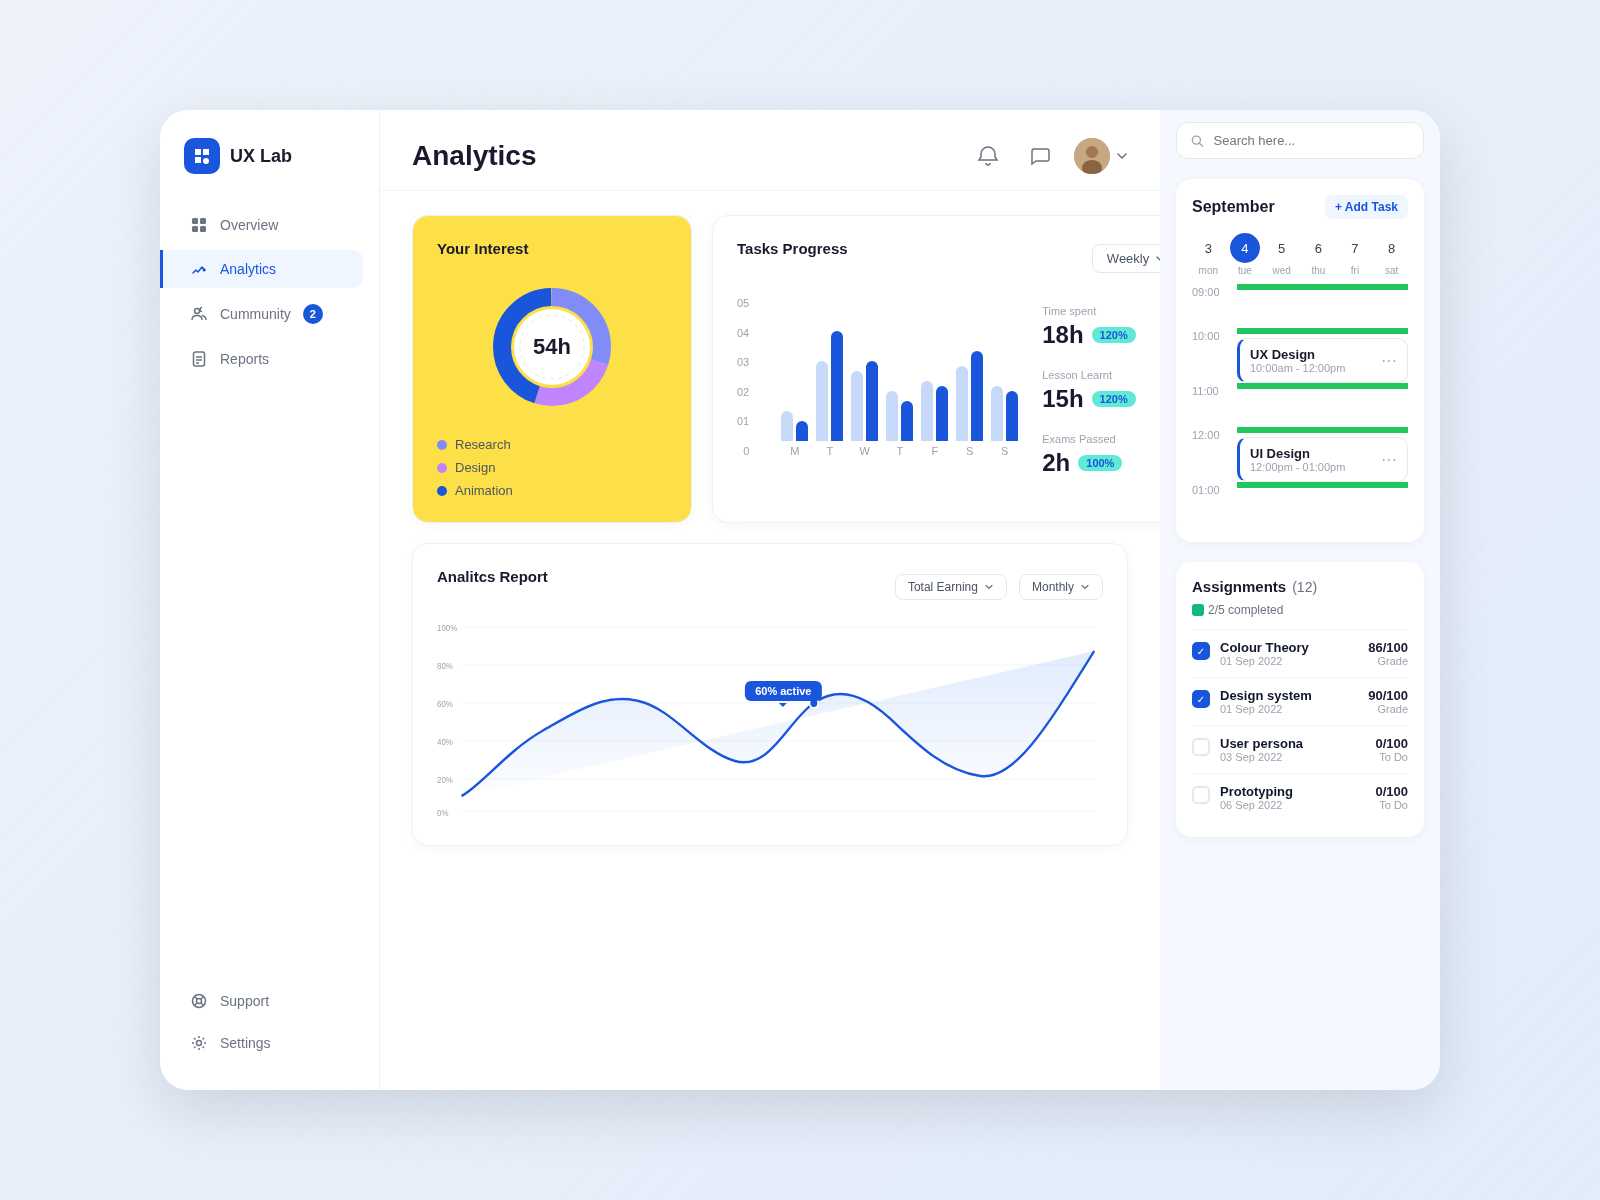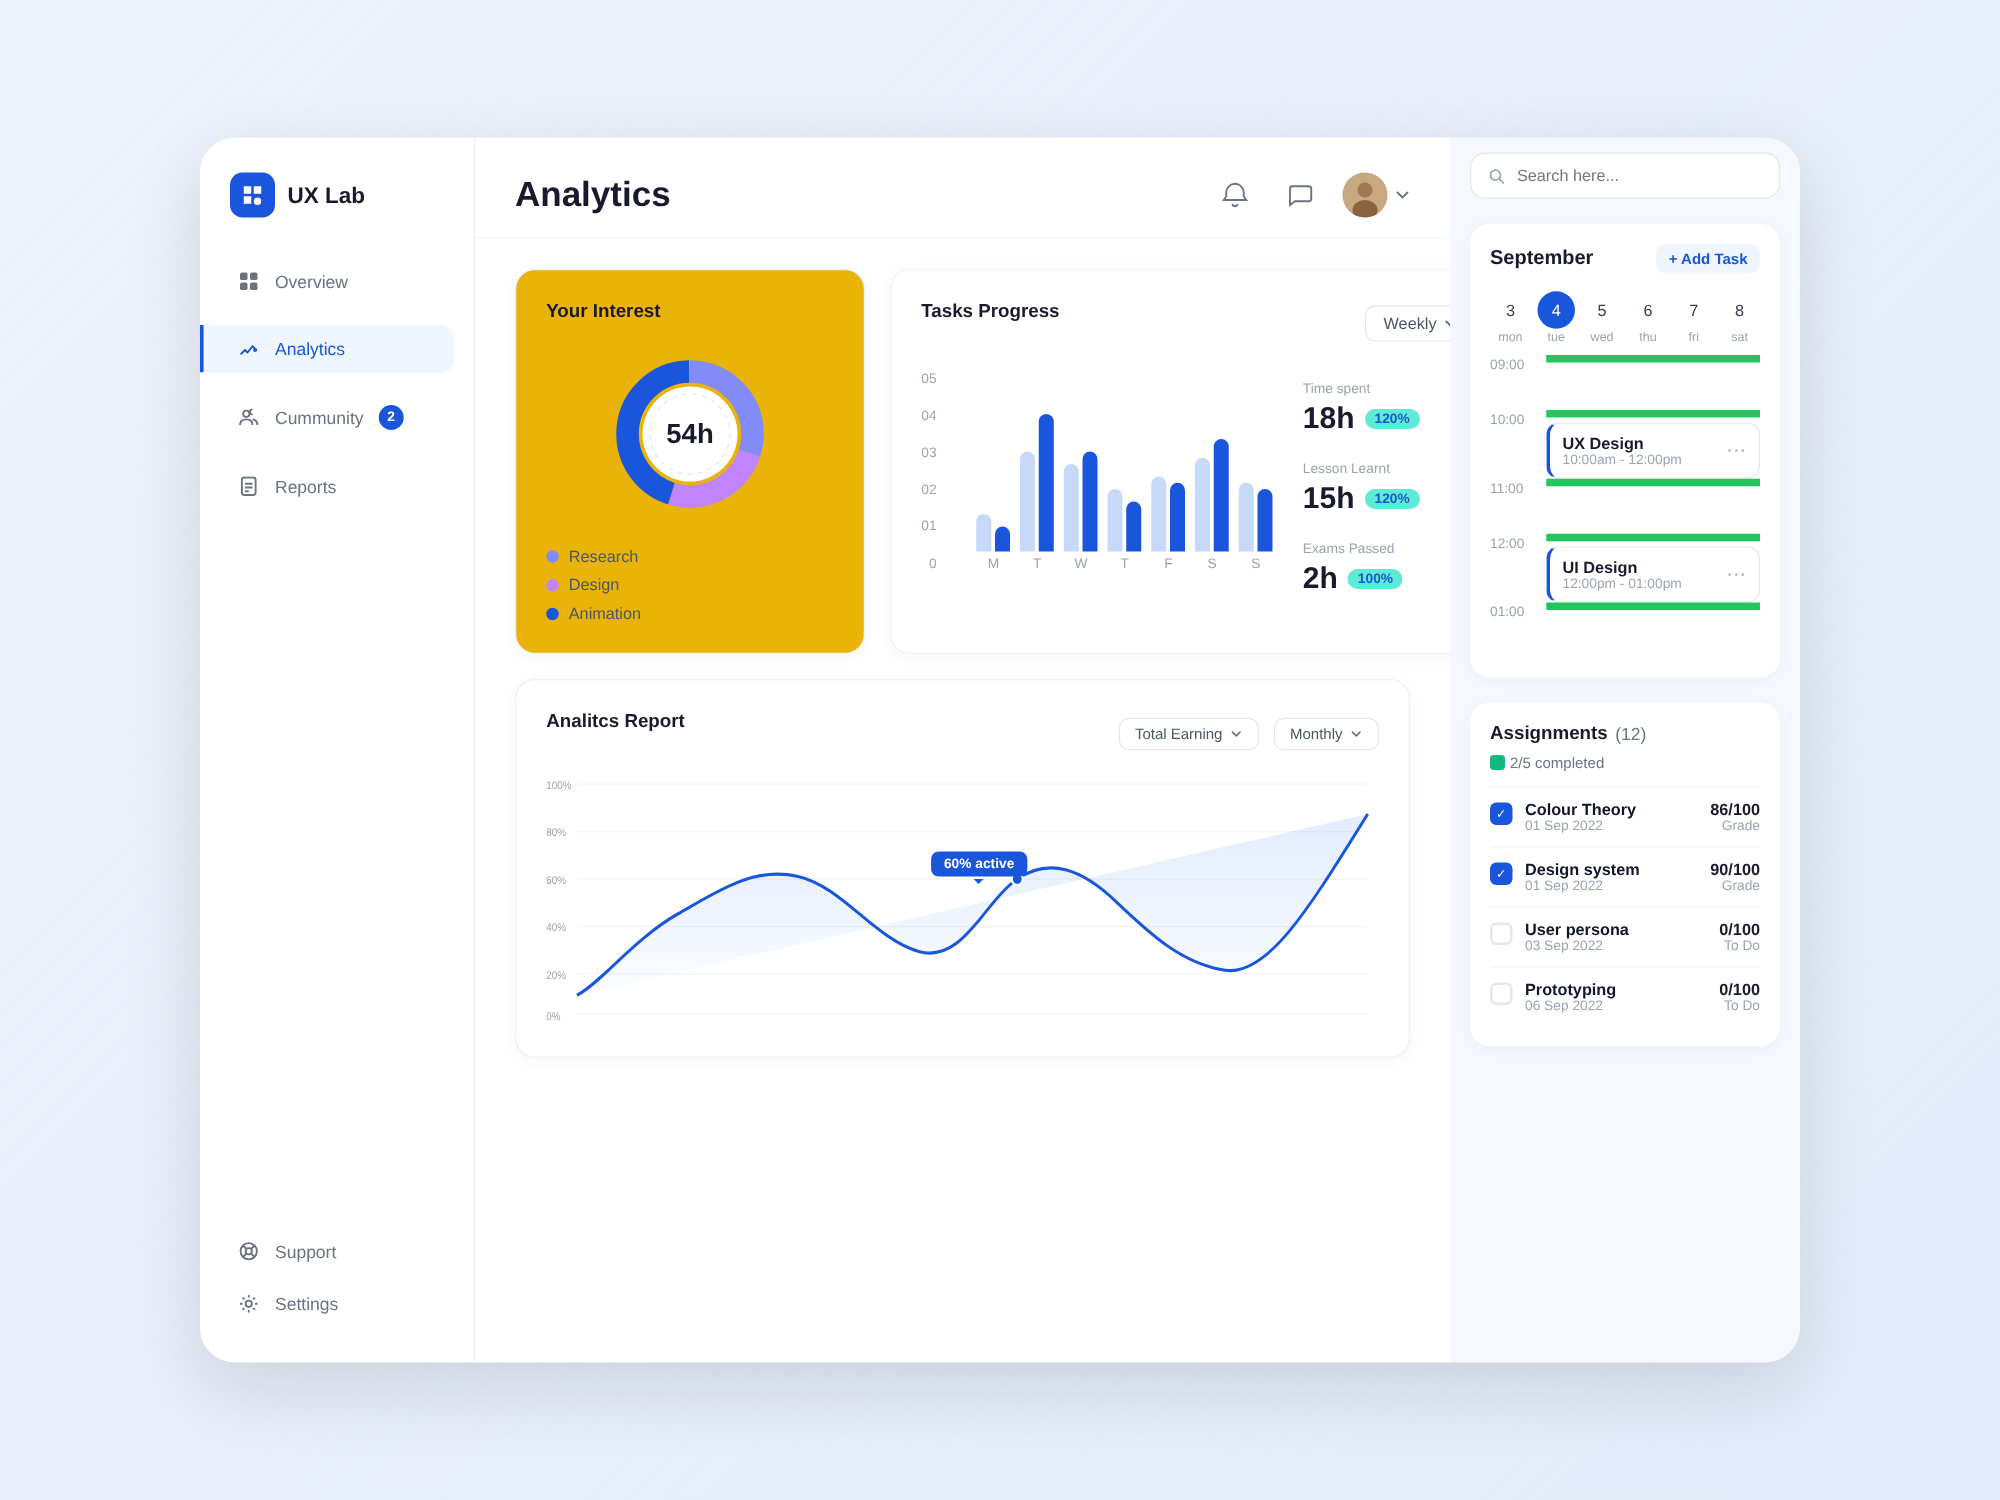--- a/index.html
+++ b/index.html
@@ -72,21 +72,21 @@
       font-size: 18px;
     }
     .logo-text {
       font-size: 18px;
       font-weight: 700;
       color: #1a1a2e;
     }
     .nav-items {
       display: flex;
       flex-direction: column;
-      gap: 16px;
+      gap: 6px;
       flex: 1;
     }
     .nav-item {
       display: flex;
       align-items: center;
       gap: 12px;
       padding: 10px 14px;
       border-radius: 10px;
       cursor: pointer;
       position: relative;
@@ -191,21 +191,21 @@
     }
 
     
     .top-row {
       display: flex;
       gap: 20px;
     }
 
     
     .interest-card {
-      background: #eab308;
+      background: #fde047;
       border: 1px solid #eef0f5;
       border-radius: 16px;
       padding: 24px;
       width: 280px;
       flex-shrink: 0;
       box-shadow: 0 2px 12px rgba(0,0,0,0.04);
     }
     .card-title {
       font-size: 15px;
       font-weight: 700;

